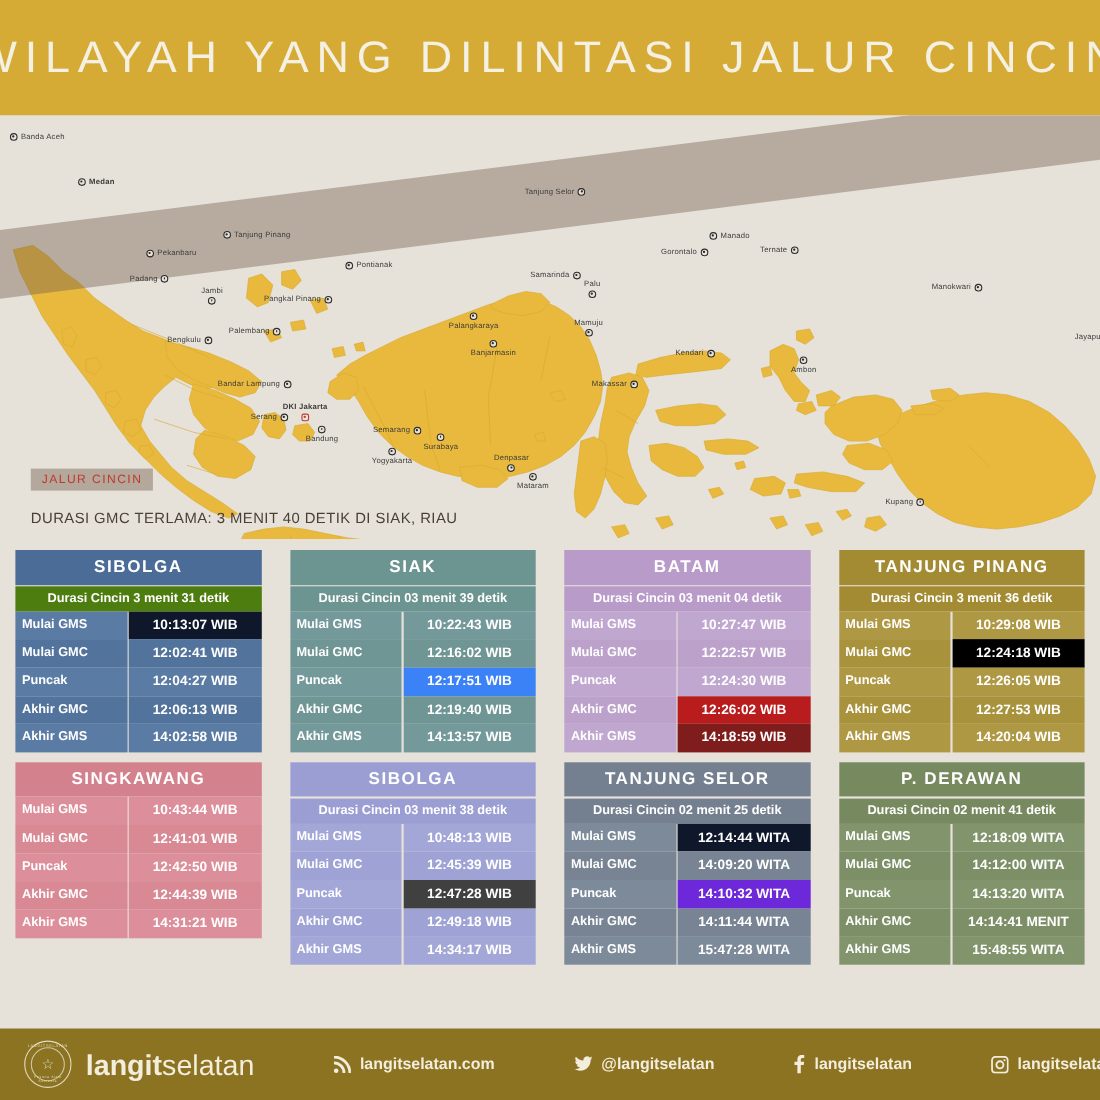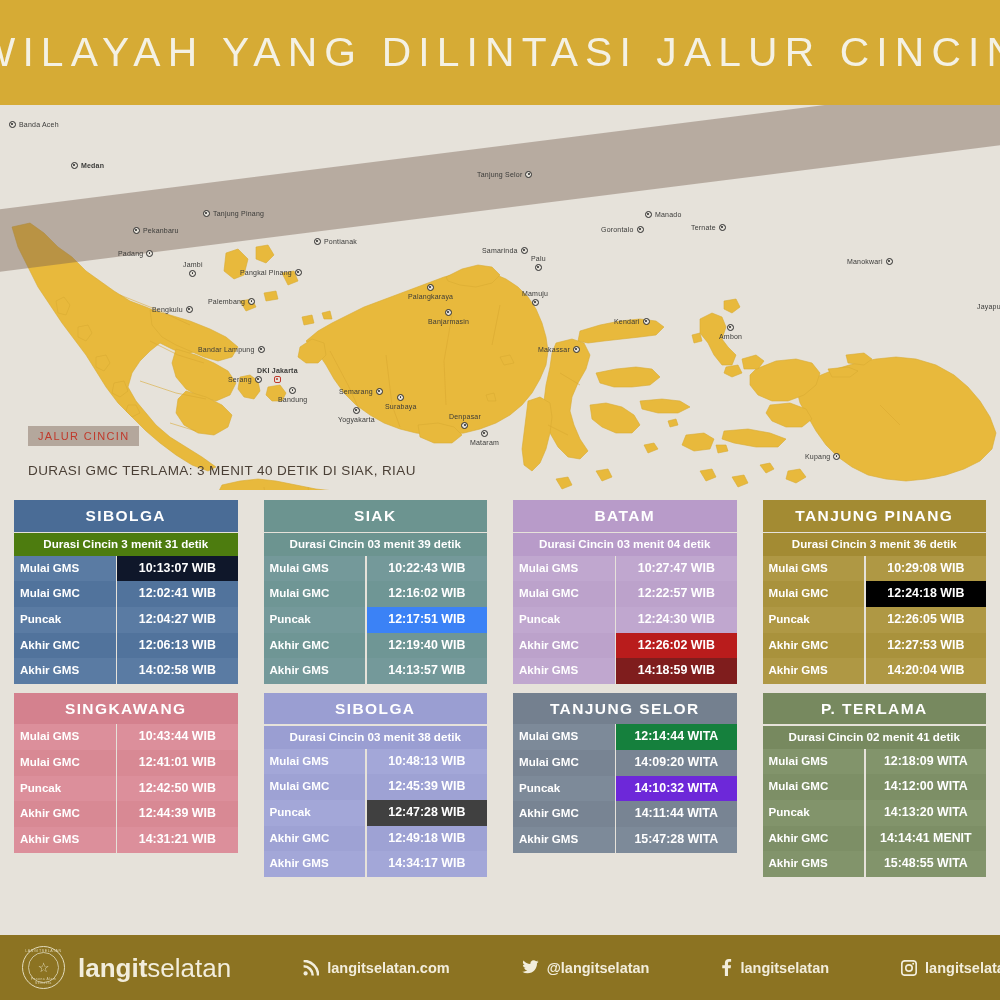--- a/index.html
+++ b/index.html
@@ -642,43 +642,44 @@
         <div class="k" style="background:#9ea2d4">Akhir GMC</div>
         <div class="v" style="background:#9ea2d4">12:49:18 WIB</div>
       </div>
       <div class="c-row">
         <div class="k" style="background:#a3a7d8">Akhir GMS</div>
         <div class="v" style="background:#a3a7d8">14:34:17 WIB</div>
       </div>
     </div>
     <div class="card">
       <div class="c-title" style="background:#74808f">TANJUNG SELOR</div>
+      <div class="c-sub" style="background:#74808f">Durasi Cincin 02 menit 25 detik</div>
       <div class="c-row">
         <div class="k" style="background:#7d8a99">Mulai GMS</div>
-        <div class="v" style="background:#15803d">12:14:44 WITA</div>
+        <div class="v" style="background:#0f172a">12:14:44 WITA</div>
       </div>
       <div class="c-row">
         <div class="k" style="background:#788493">Mulai GMC</div>
         <div class="v" style="background:#788493">14:09:20 WITA</div>
       </div>
       <div class="c-row">
         <div class="k" style="background:#7d8a99">Puncak</div>
         <div class="v" style="background:#6d28d9">14:10:32 WITA</div>
       </div>
       <div class="c-row">
         <div class="k" style="background:#788493">Akhir GMC</div>
         <div class="v" style="background:#788493">14:11:44 WITA</div>
       </div>
       <div class="c-row">
         <div class="k" style="background:#7d8a99">Akhir GMS</div>
         <div class="v" style="background:#7d8a99">15:47:28 WITA</div>
       </div>
     </div>
     <div class="card">
-      <div class="c-title" style="background:#77895f">P. TERLAMA</div>
+      <div class="c-title" style="background:#77895f">P. DERAWAN</div>
       <div class="c-sub" style="background:#77895f">Durasi Cincin 02 menit 41 detik</div>
       <div class="c-row">
         <div class="k" style="background:#82946b">Mulai GMS</div>
         <div class="v" style="background:#82946b">12:18:09 WITA</div>
       </div>
       <div class="c-row">
         <div class="k" style="background:#7d8f66">Mulai GMC</div>
         <div class="v" style="background:#7d8f66">14:12:00 WITA</div>
       </div>
       <div class="c-row">

